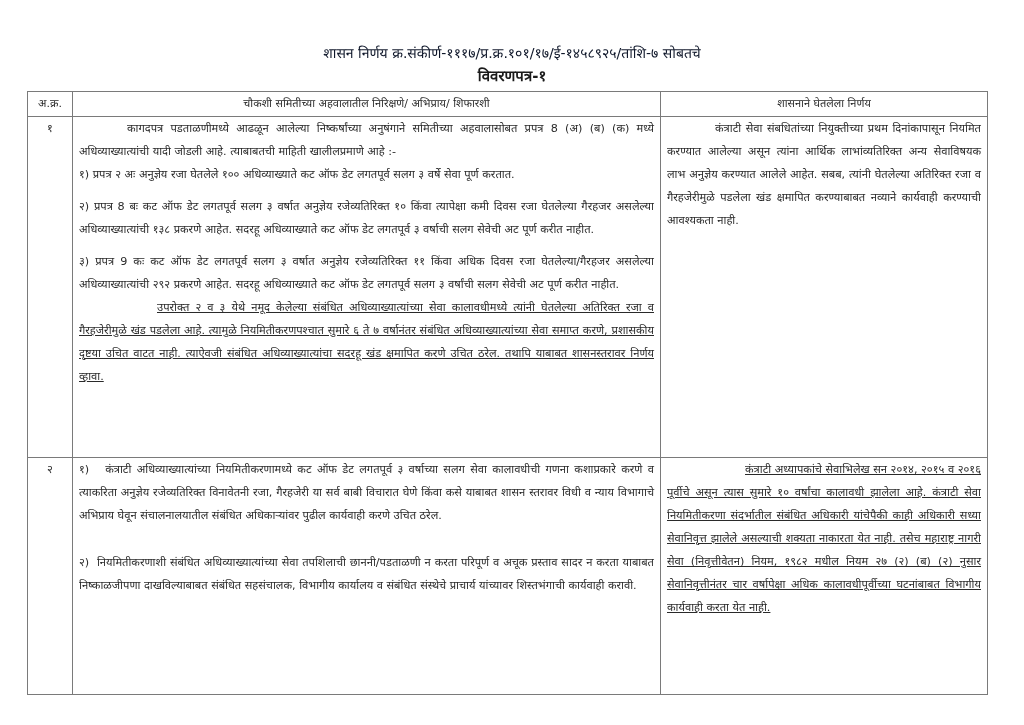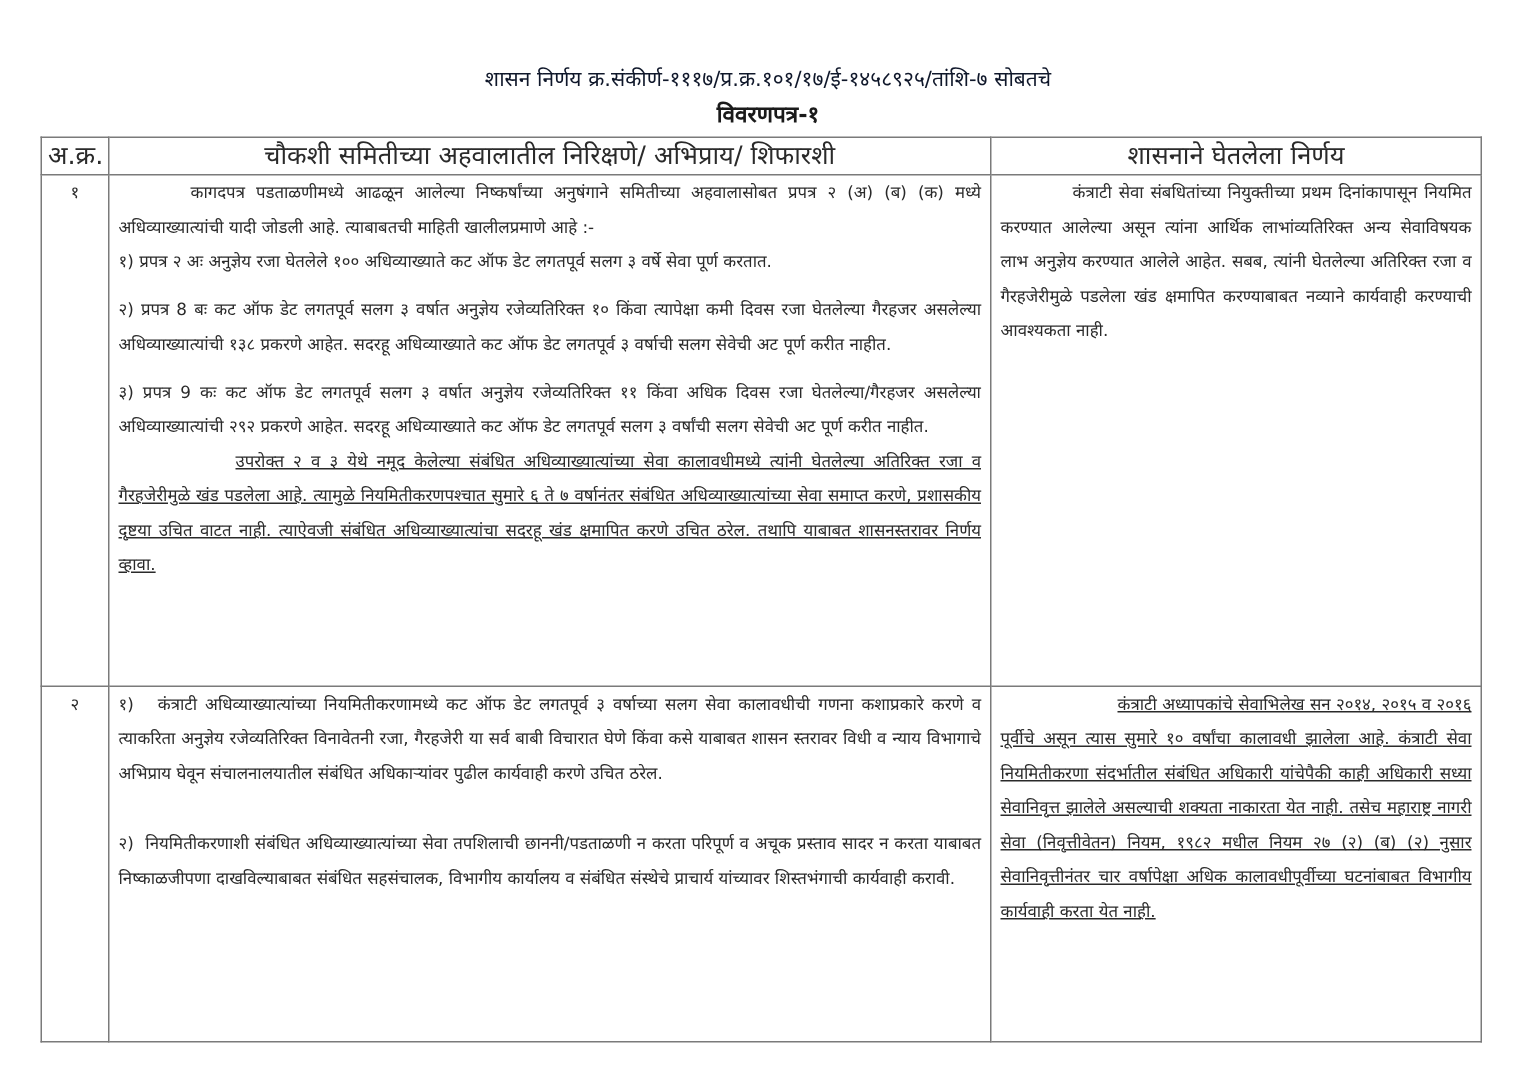--- a/index.html
+++ b/index.html
@@ -50,21 +50,21 @@
       padding: 0 6px;
       font-size: 11.2px;
       line-height: 23px;
       color: #2a2a2a;
     }
     table.statement th {
       font-weight: normal;
       text-align: center;
       height: 24px;
       padding: 0 4px;
-      font-size: 17px;
+      font-size: 11px;
       line-height: 24px;
       vertical-align: middle;
     }
     col.c-sn { width: 45px; }
     col.c-obs { width: 588px; }
     col.c-dec { width: 327px; }
     td.sn {
       text-align: center;
       padding-top: 1px;
     }
@@ -96,21 +96,21 @@
     <tr>
       <th>अ.क्र.</th>
       <th>चौकशी समितीच्या अहवालातील निरिक्षणे/ अभिप्राय/ शिफारशी</th>
       <th>शासनाने घेतलेला निर्णय</th>
     </tr>
   </thead>
   <tbody>
     <tr class="row-1">
       <td class="sn">१</td>
       <td>
-        <p class="para indent">कागदपत्र पडताळणीमध्ये आढळून आलेल्या निष्कर्षांच्या अनुषंगाने समितीच्या अहवालासोबत प्रपत्र २ (अ) (ब) (क) मध्ये अधिव्याख्यात्यांची यादी जोडली आहे. त्याबाबतची माहिती खालीलप्रमाणे आहे :-</p>
+        <p class="para indent">कागदपत्र पडताळणीमध्ये आढळून आलेल्या निष्कर्षांच्या अनुषंगाने समितीच्या अहवालासोबत प्रपत्र 8 (अ) (ब) (क) मध्ये अधिव्याख्यात्यांची यादी जोडली आहे. त्याबाबतची माहिती खालीलप्रमाणे आहे :-</p>
         <p class="para"><span>१) </span><span class="bold">प्रपत्र २ अः</span><span> अनुज्ञेय रजा घेतलेले १०० अधिव्याख्याते कट ऑफ डेट लगतपूर्व सलग ३ वर्षे सेवा पूर्ण करतात.</span></p>
         <p class="para gap"><span>२) </span><span class="bold">प्रपत्र 8 बः</span><span> कट ऑफ डेट लगतपूर्व सलग ३ वर्षात अनुज्ञेय रजेव्यतिरिक्त १० किंवा त्यापेक्षा कमी दिवस रजा घेतलेल्या गैरहजर असलेल्या अधिव्याख्यात्यांची १३८ प्रकरणे आहेत. सदरहू अधिव्याख्याते कट ऑफ डेट लगतपूर्व ३ वर्षाची सलग सेवेची अट पूर्ण करीत नाहीत.</span></p>
         <p class="para gap"><span>३) </span><span class="bold">प्रपत्र 9 कः</span><span> कट ऑफ डेट लगतपूर्व सलग ३ वर्षात अनुज्ञेय रजेव्यतिरिक्त ११ किंवा अधिक दिवस रजा घेतलेल्या/गैरहजर असलेल्या अधिव्याख्यात्यांची २९२ प्रकरणे आहेत. सदरहू अधिव्याख्याते कट ऑफ डेट लगतपूर्व सलग ३ वर्षांची सलग सेवेची अट पूर्ण करीत नाहीत.</span></p>
         <p class="para indent-l">उपरोक्त २ व ३ येथे नमूद केलेल्या संबंधित अधिव्याख्यात्यांच्या सेवा कालावधीमध्ये त्यांनी घेतलेल्या अतिरिक्त रजा व गैरहजेरीमुळे खंड पडलेला आहे. त्यामुळे नियमितीकरणपश्चात सुमारे ६ ते ७ वर्षानंतर संबंधित अधिव्याख्यात्यांच्या सेवा समाप्त करणे, प्रशासकीय दृष्टया उचित वाटत नाही. त्याऐवजी संबंधित अधिव्याख्यात्यांचा सदरहू खंड क्षमापित करणे उचित ठरेल. तथापि याबाबत शासनस्तरावर निर्णय व्हावा.</p>
       </td>
       <td>
         <p class="para indent">कंत्राटी सेवा संबधितांच्या नियुक्तीच्या प्रथम दिनांकापासून नियमित करण्यात आलेल्या असून त्यांना आर्थिक लाभांव्यतिरिक्त अन्य सेवाविषयक लाभ अनुज्ञेय करण्यात आलेले आहेत. सबब, त्यांनी घेतलेल्या अतिरिक्त रजा व गैरहजेरीमुळे पडलेला खंड क्षमापित करण्याबाबत नव्याने कार्यवाही करण्याची आवश्यकता नाही.</p>
       </td>
     </tr>
     <tr class="row-2">

